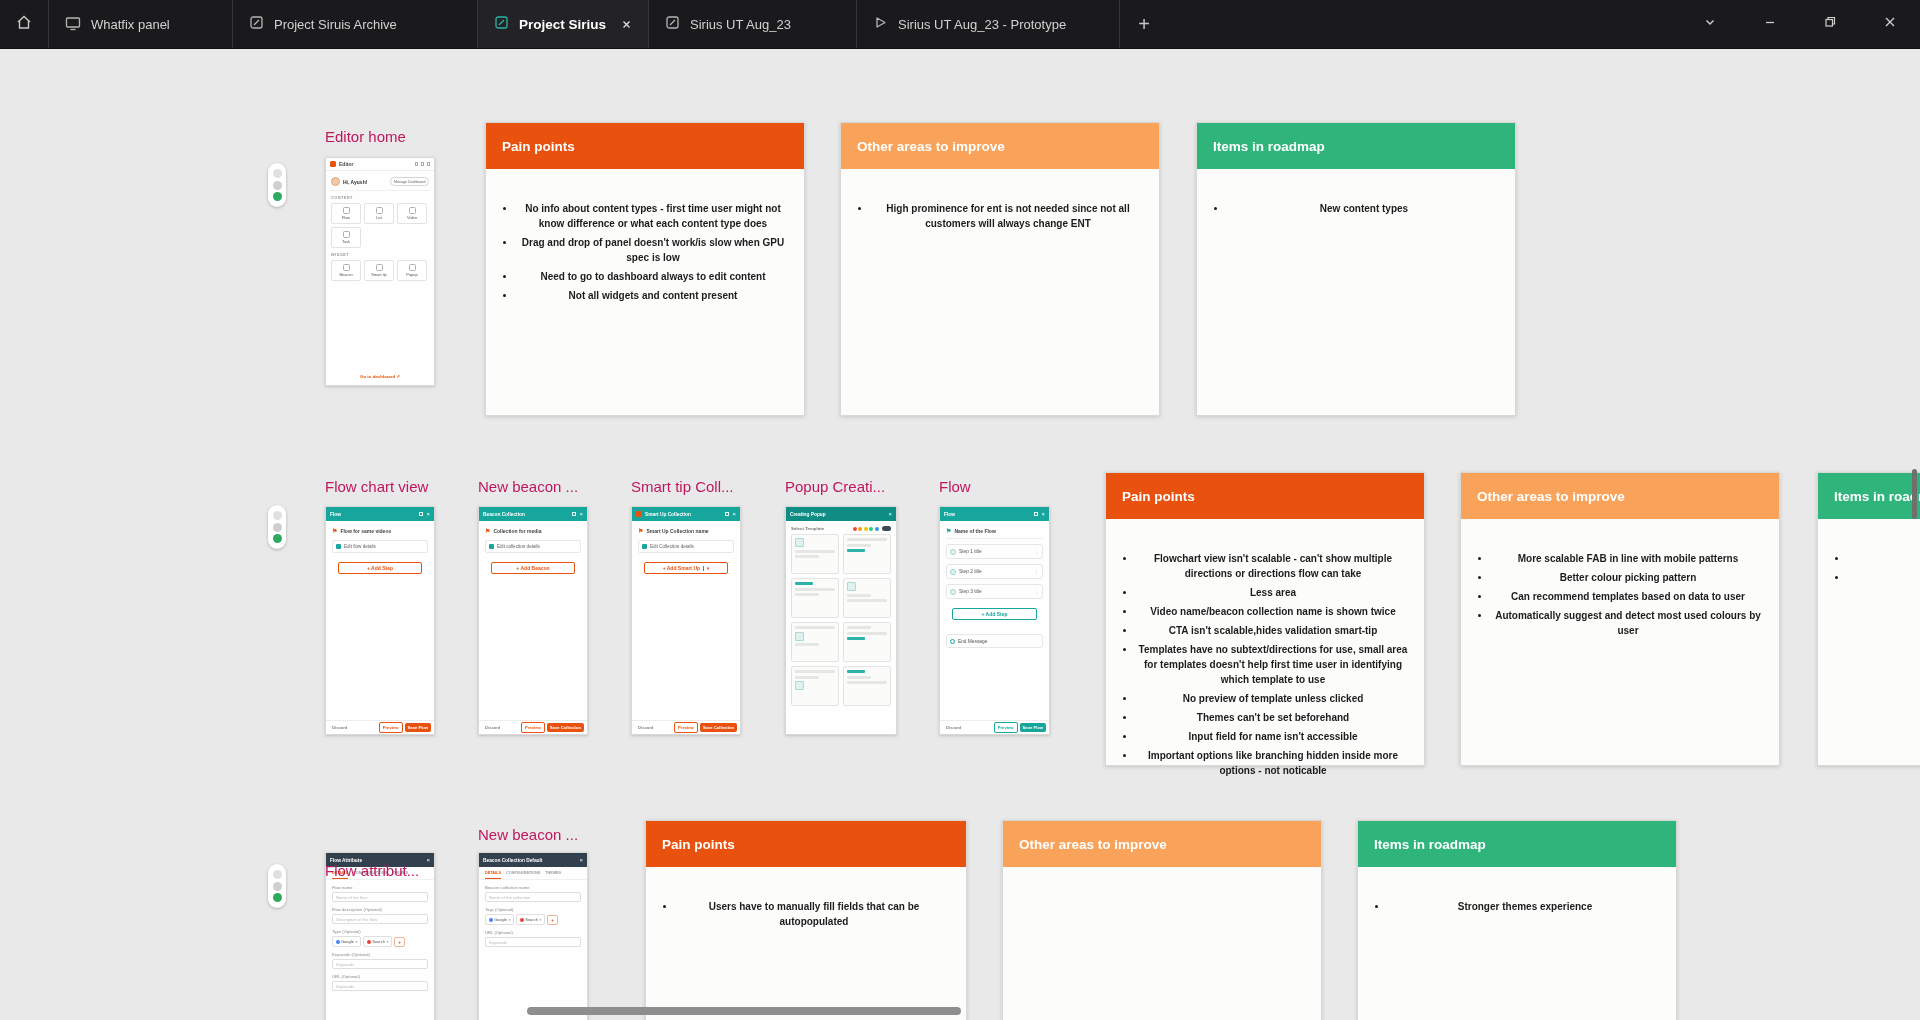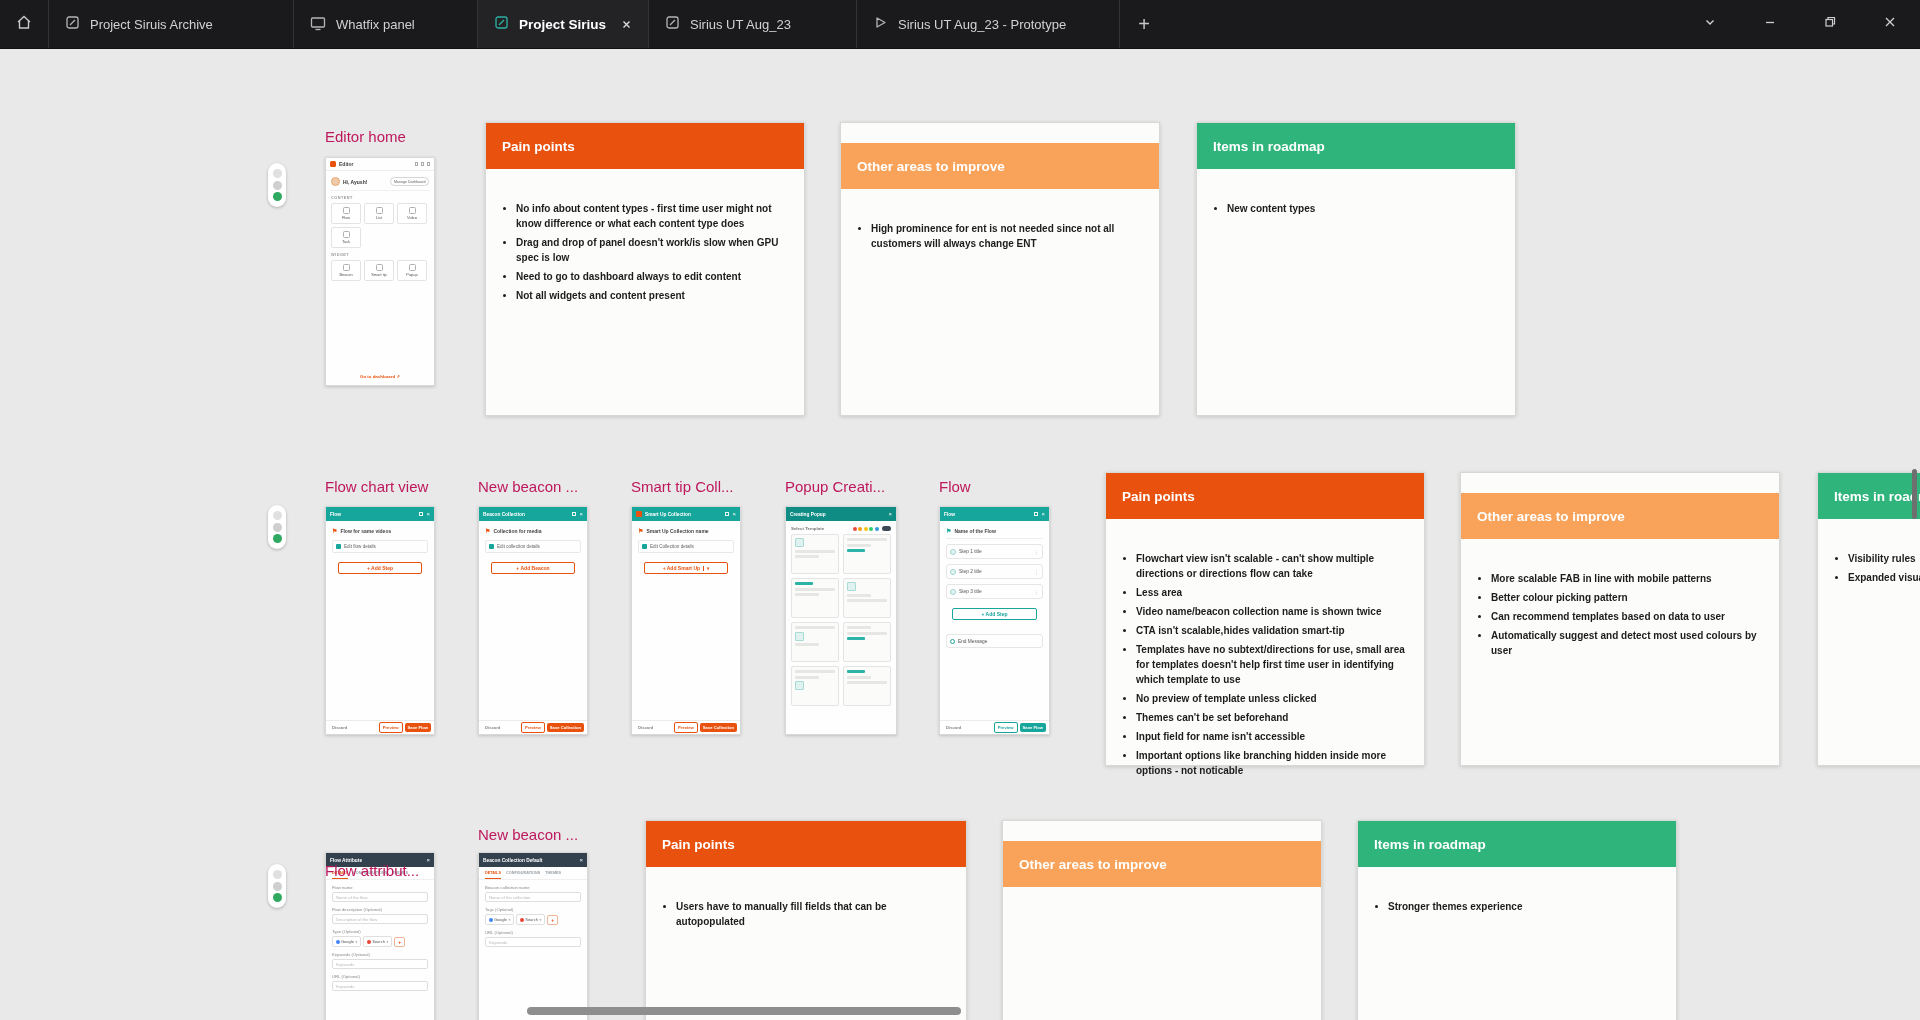--- a/index.html
+++ b/index.html
@@ -18,24 +18,24 @@
   
   .canvas-bg { position:absolute; left:0; top:49px; width:1920px; height:971px; background:#E9E9E9; }
 
   .frame-label { position:absolute; font-size:15px; color:#be185d; z-index:2; white-space:nowrap; }
 
   .pill { position:absolute; width:18px; height:44px; background:#FFFFFF; border-radius:9px; box-shadow:0 1px 3px rgba(0,0,0,.25); display:flex; flex-direction:column; align-items:center; justify-content:center; gap:2.5px; z-index:3; }
   .pc { width:9px; height:9px; border-radius:50%; }
   .pc.g1 { background:#E0E0E0; } .pc.g2 { background:#CFCFCF; } .pc.green { background:#2FA860; }
 
   
-  .card { position:absolute; width:320px; height:294px; background:#FCFCFB; border:1px solid #D8D8D6; box-shadow:0 1px 4px rgba(0,0,0,.15); z-index:1; }
+  .card { position:absolute; width:320px; height:294px; background:#FCFCFB; border:1px solid #D8D8D6; box-shadow:0 1px 4px rgba(0,0,0,.15); z-index:1;text-align:center; }
   .card-head { height:46px; display:flex; align-items:center; padding:0 16px; }
   .card-head.pain    { background:#E8520E; }
-  .card-head.improve { background:#F9A35A;margin-top:20px; }
+  .card-head.improve { background:#F9A35A; }
   .card-head.roadmap { background:#2FB57C; }
   .card-title { color:#FFFFFF; font-size:13.5px; font-weight:700; }
   .bullets { margin:0; padding:32px 14px 8px 30px; list-style:disc outside; }
   .bullets li { font-size:10px; font-weight:700; color:#1C1C1C; line-height:1.5; margin-bottom:4px; }
 
   
   .frame { position:absolute; background:#FEFEFE; border:1px solid #D9D9D7; box-shadow:0 1px 3px rgba(0,0,0,.18); overflow:hidden; z-index:1; }
 
   
   .ed-head { height:13px; border-bottom:1px solid #EEEEEE; display:flex; align-items:center; gap:3px; padding:0 4px; }
@@ -119,33 +119,33 @@
 </style>
 </head>
 <body>
 
 <header class="titlebar">
   <div class="tb-home">
     <span><svg width="18" height="18" viewBox="0 0 18 18">
           <path d="M3 9 L9 3.5 L15 9 M4.5 8 V15 H13.5 V8" fill="none" stroke="#C9C9C9" stroke-width="1.4"></path>
         </svg></span>
   </div>
+  <div class="tab" style="width:184px">
+    <span><svg width="16" height="16" viewBox="0 0 16 16">
+          <rect x="1.5" y="3" width="13" height="9" rx="1" fill="none" stroke="#B5B5B5" stroke-width="1.3"></rect>
+          <path d="M5.5 14.5 H10.5" stroke="#B5B5B5" stroke-width="1.3"></path>
+        </svg></span>
+    <span class="tlabel">Whatfix panel</span>
+  </div>
   <div class="tab" style="width:245px">
     <span><svg width="15" height="15" viewBox="0 0 15 15">
           <rect x="2" y="2" width="11" height="11" rx="2" fill="none" stroke="#B5B5B5" stroke-width="1.3"></rect>
           <path d="M5 10 L10 5" stroke="#B5B5B5" stroke-width="1.3"></path>
         </svg></span>
     <span class="tlabel">Project Siruis Archive</span>
-  </div>
-  <div class="tab" style="width:184px">
-    <span><svg width="16" height="16" viewBox="0 0 16 16">
-          <rect x="1.5" y="3" width="13" height="9" rx="1" fill="none" stroke="#B5B5B5" stroke-width="1.3"></rect>
-          <path d="M5.5 14.5 H10.5" stroke="#B5B5B5" stroke-width="1.3"></path>
-        </svg></span>
-    <span class="tlabel">Whatfix panel</span>
   </div>
   <div class="tab active" style="width:171px">
     <span><svg width="15" height="15" viewBox="0 0 15 15">
           <rect x="2" y="2" width="11" height="11" rx="2" fill="none" stroke="#2BB3A4" stroke-width="1.3"></rect>
           <path d="M5 10 L10 5" stroke="#2BB3A4" stroke-width="1.3"></path>
         </svg></span>
     <span class="tlabel">Project Sirius</span>
     <span class="tab-close">
         <svg width="11" height="11" viewBox="0 0 11 11">
           <path d="M2.5 2.5 L8.5 8.5 M8.5 2.5 L2.5 8.5" stroke="#E0E0E0" stroke-width="1.3"></path>

